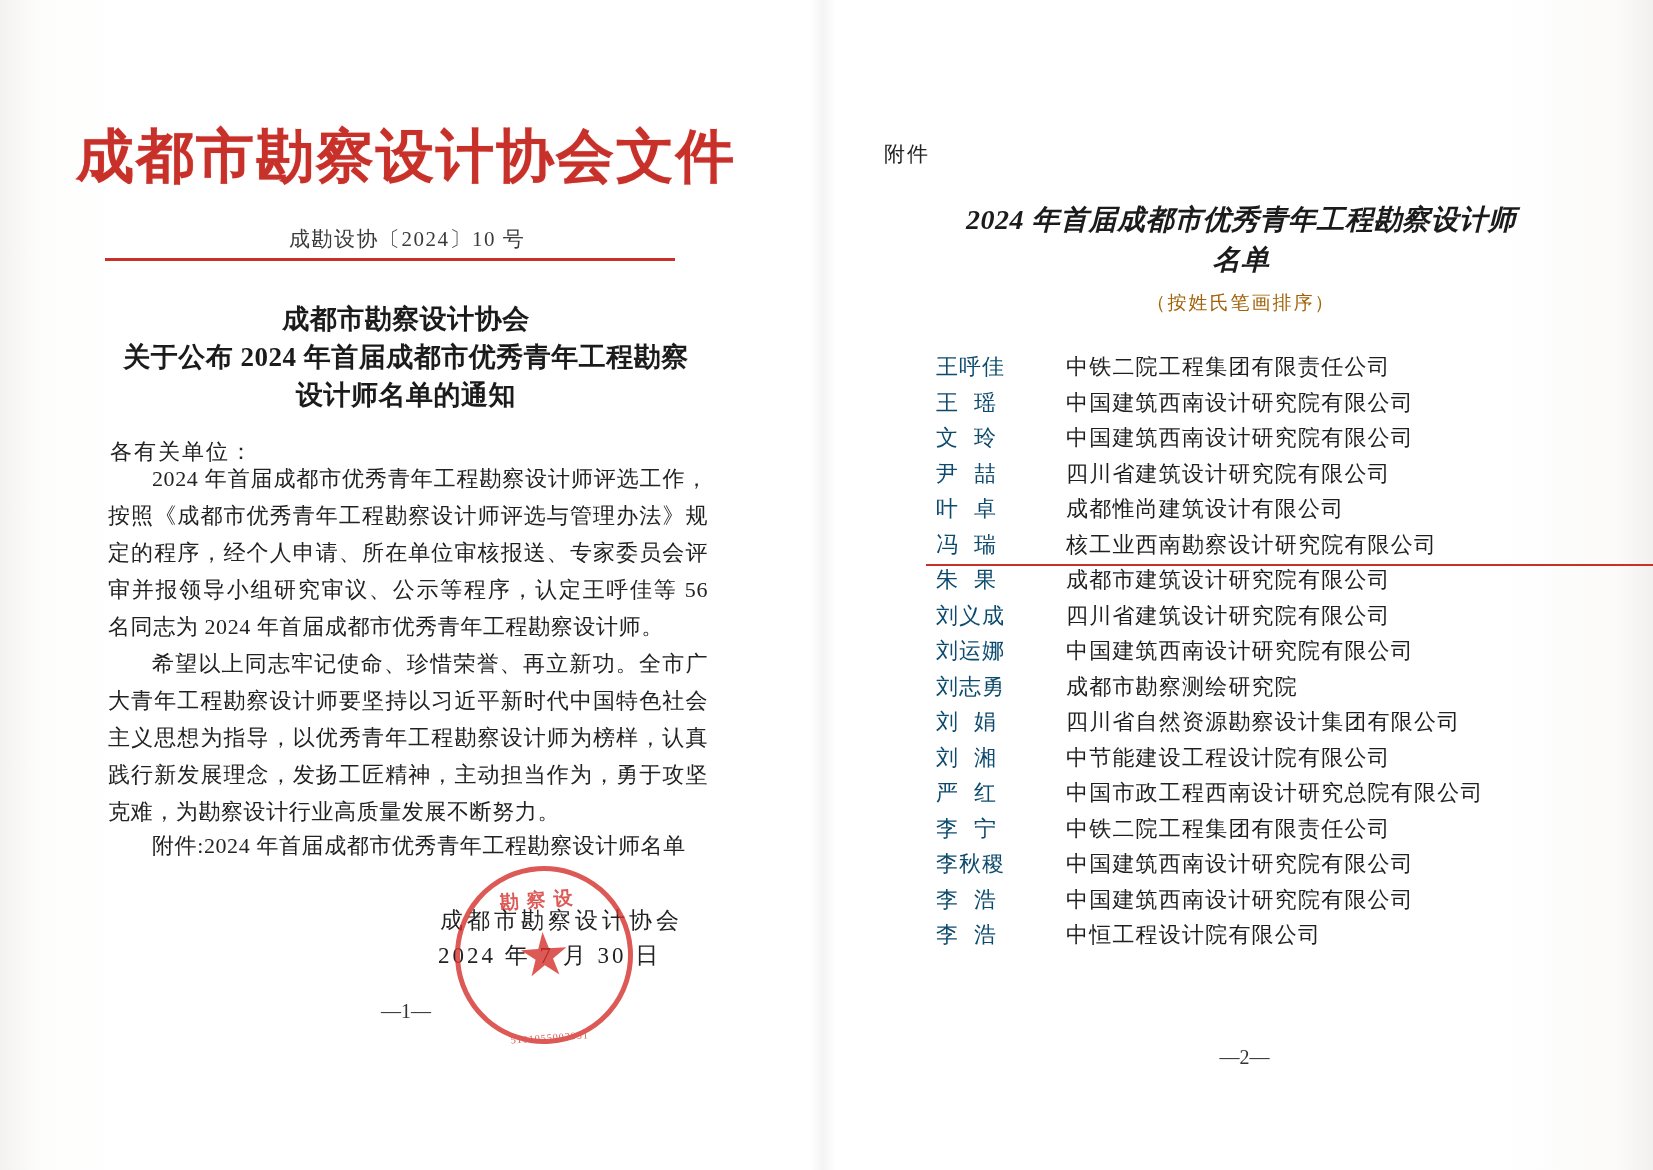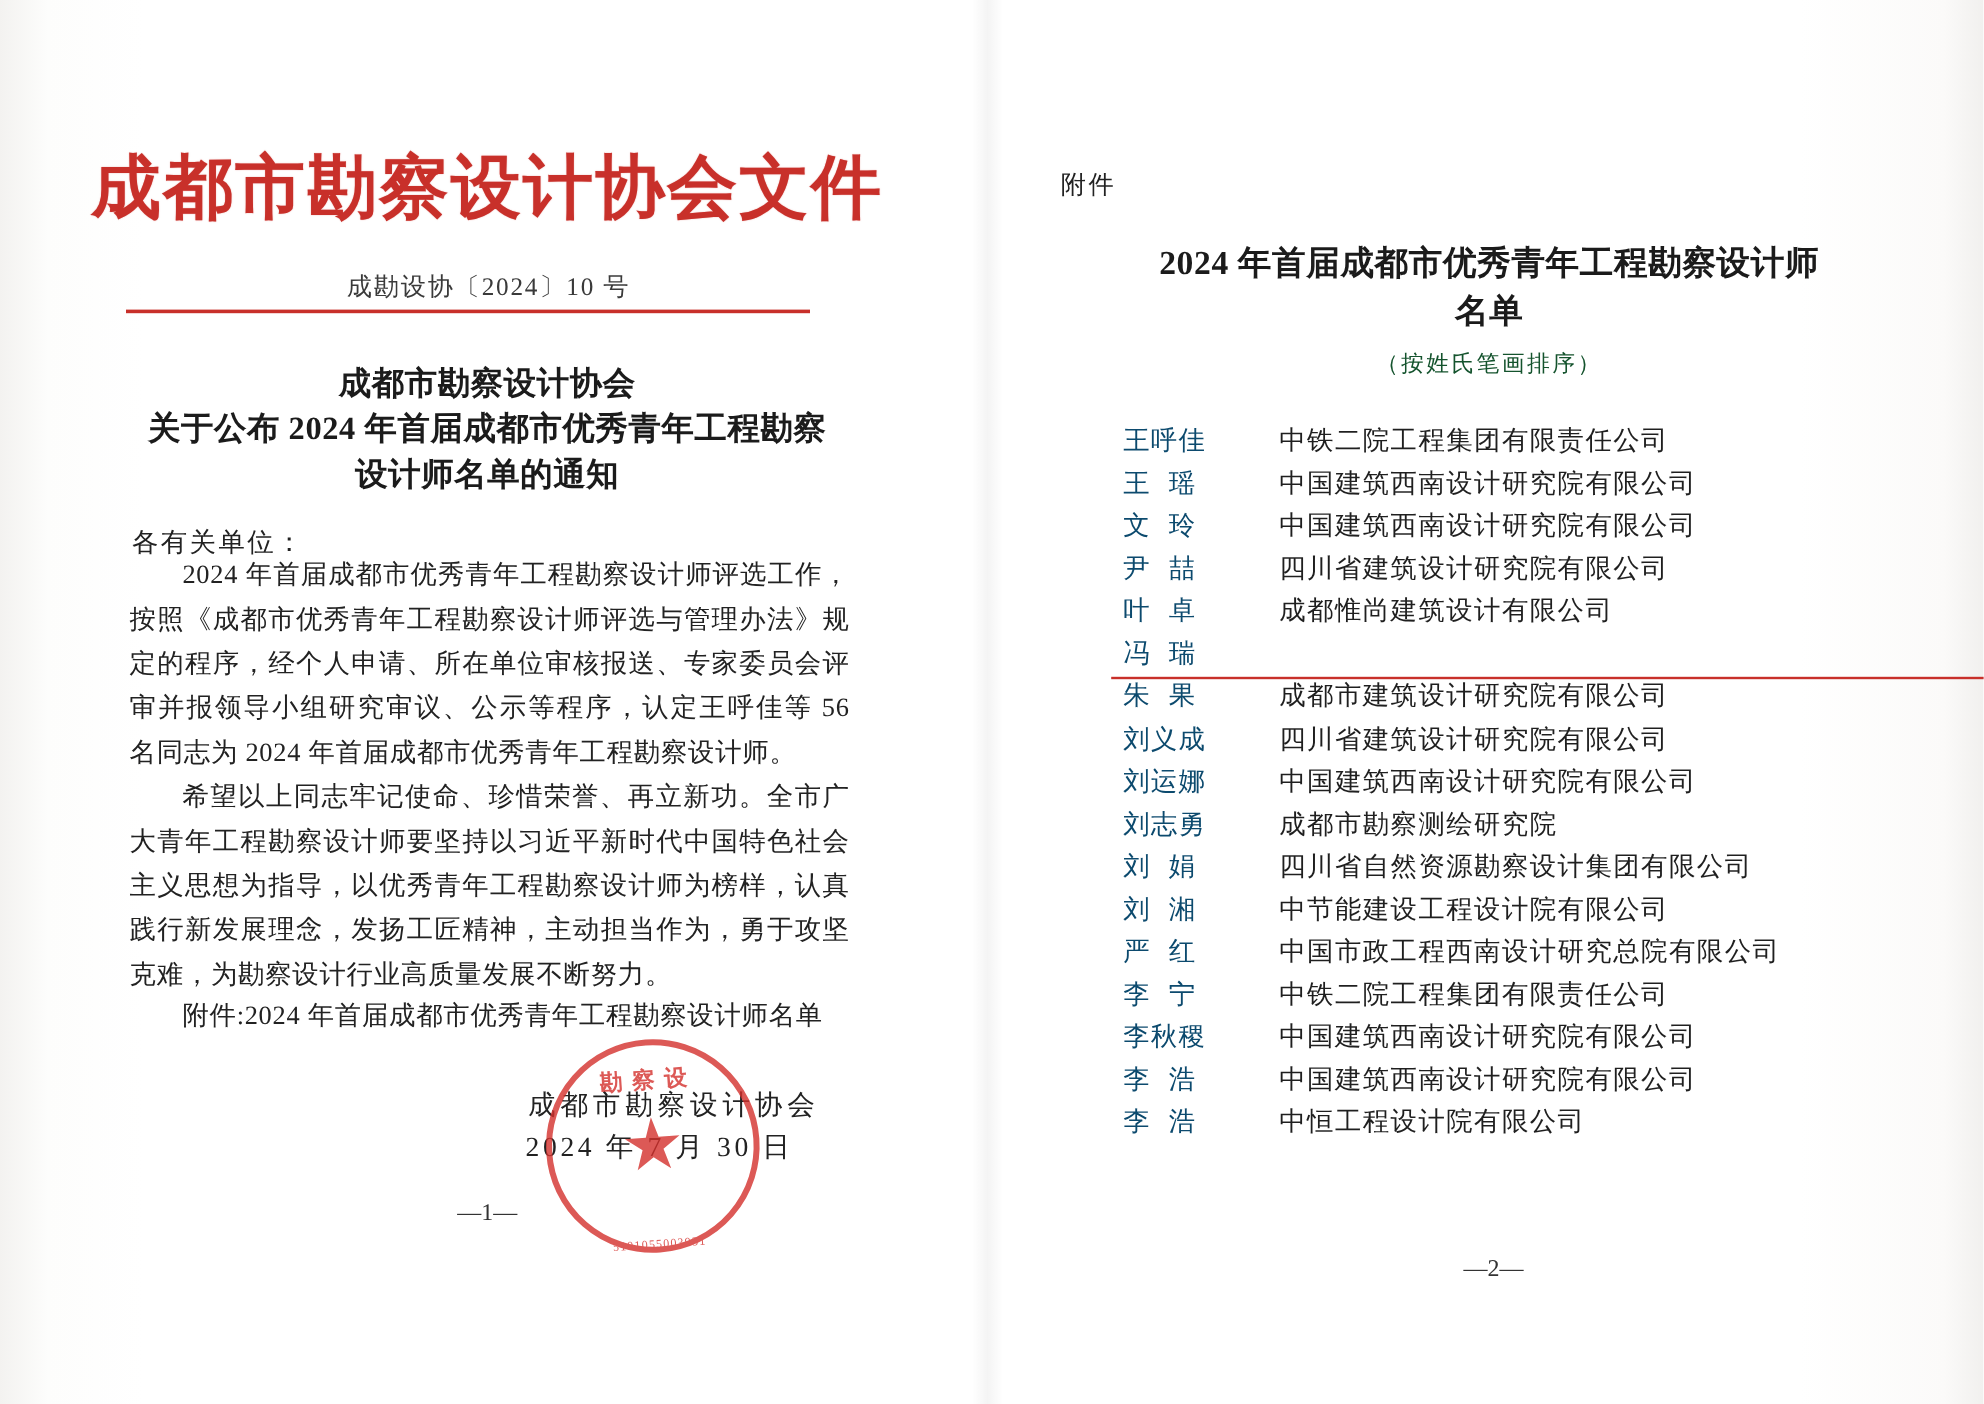--- a/index.html
+++ b/index.html
@@ -113,25 +113,25 @@
   .pn-left{left:0;top:1000px;}
 
   
   .attach-label{
     position:absolute;left:48px;top:140px;
     font-size:21px;color:#222;letter-spacing:2px;
   }
   .list-title{
     position:absolute;left:40px;top:200px;width:730px;
     text-align:center;font-weight:bold;font-size:28px;
-    line-height:40px;color:#1b1b1b;letter-spacing:0.5px;
+    line-height:40px;color:#1b1b1b;letter-spacing:0.5px;font-style:italic;
   }
   .list-sub{
     position:absolute;left:40px;top:290px;width:730px;
-    text-align:center;font-size:19px;color:#14532d;letter-spacing:2px;
+    text-align:center;font-size:19px;color:#a16207;letter-spacing:2px;
   }
   .roster{
     position:absolute;left:100px;top:352px;width:700px;
   }
   .row{
     position:relative;
     display:flex;align-items:baseline;
     height:35.5px;
   }
   .row .nm{
@@ -219,20 +219,21 @@
       <div class="row">
         <span class="nm sp2">尹喆</span>
         <span class="org">四川省建筑设计研究院有限公司</span>
       </div>
       <div class="row">
         <span class="nm sp2">叶卓</span>
         <span class="org">成都惟尚建筑设计有限公司</span>
       </div>
       <div class="row marked">
         <span class="nm sp2">冯瑞</span>
+        <span class="org">核工业西南勘察设计研究院有限公司</span>
       </div>
       <div class="row">
         <span class="nm sp2">朱果</span>
         <span class="org">成都市建筑设计研究院有限公司</span>
       </div>
       <div class="row">
         <span class="nm">刘义成</span>
         <span class="org">四川省建筑设计研究院有限公司</span>
       </div>
       <div class="row">

